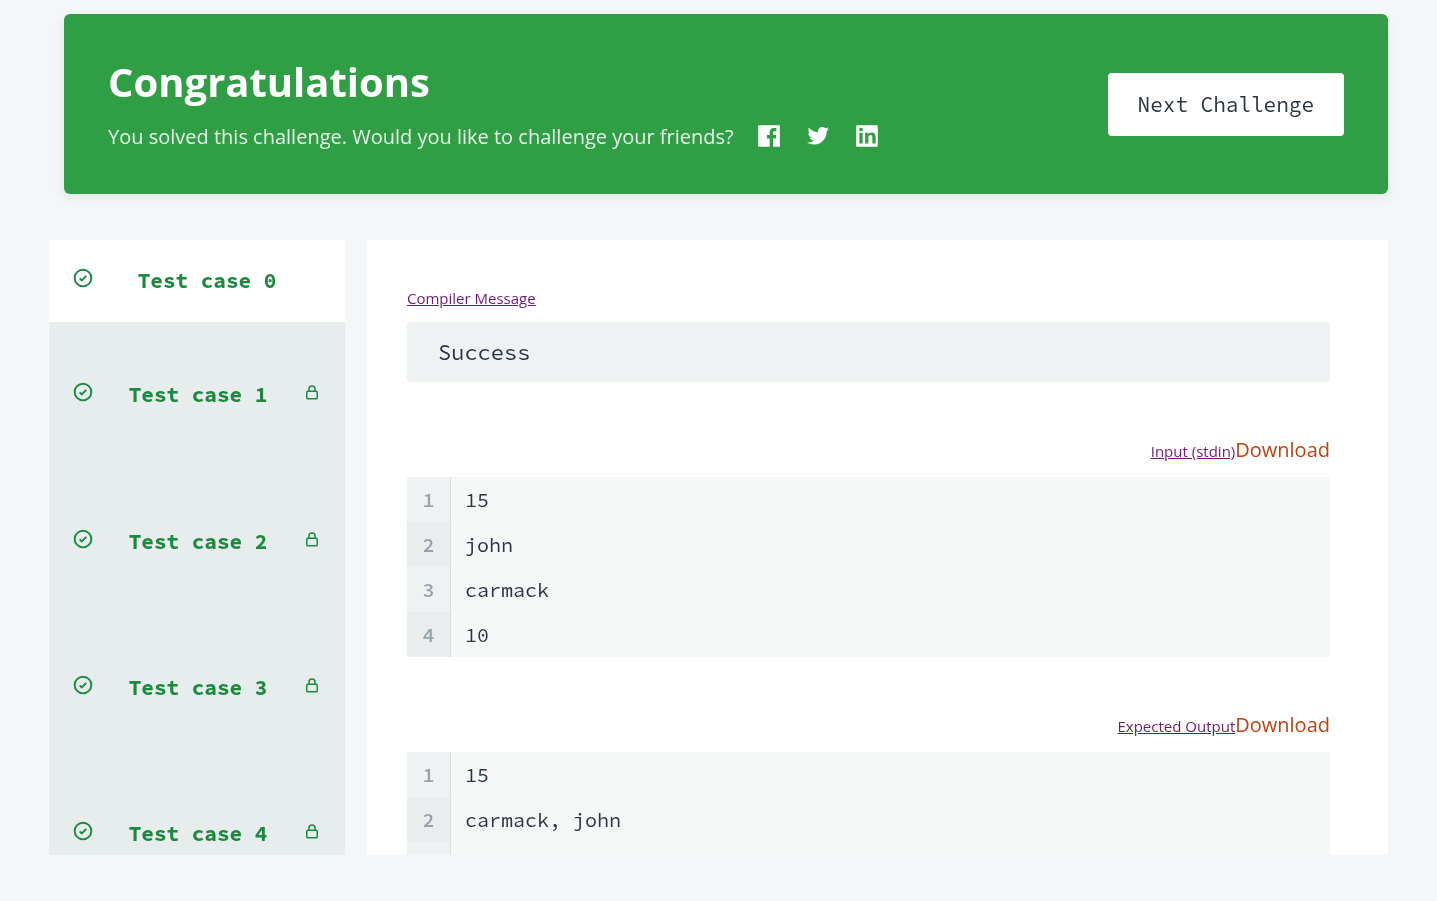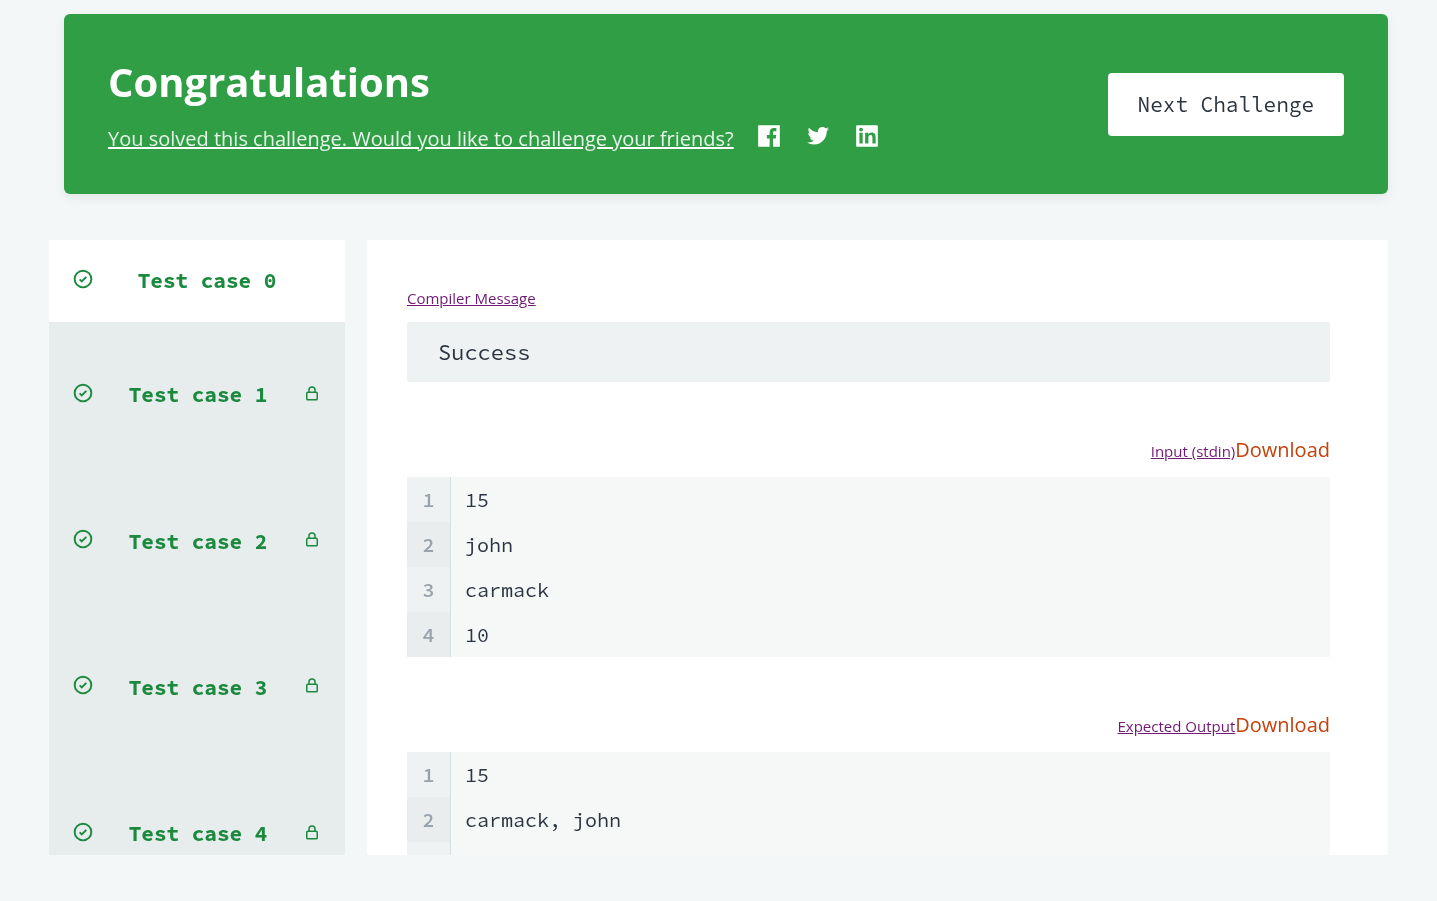--- a/index.html
+++ b/index.html
@@ -19,21 +19,21 @@
     background: #2f9e44;
     border-radius: 6px;
     padding: 40px 44px 40px 44px;
     display: flex;
     align-items: center;
     justify-content: space-between;
     box-shadow: 0 4px 12px rgba(0,0,0,0.07);
   }
   .banner-left { color: #fff; }
   .banner-title { font-size: 40px; font-weight: 700; margin-bottom: 14px; }
-  .banner-sub-row { display: flex; align-items: center; gap: 22px; text-decoration: underline; }
+  .banner-sub-row { display: flex; align-items: flex-start; gap: 22px; }
   .banner-sub { font-size: 20px; font-weight: 400; color: #e6f5e9; }
   .banner-icons { display: flex; gap: 22px; align-items: center; }
   .banner-icons svg { fill: #fff; }
   .next-btn {
     background: #ffffff;
     color: #2b3440;
     font-family: "Source Code Pro", Menlo, Consolas, monospace;
     font-weight: 400;
     font-size: 21px;
     padding: 18px 30px;
@@ -55,21 +55,20 @@
     background: #e7ecec;
     border-radius: 2px;
     position: relative;
     overflow-y: scroll;
   }
   .sidebar-wrap::-webkit-scrollbar { width: 15px; }
   .sidebar-wrap::-webkit-scrollbar-track { background: #f1f1f1; }
   .sidebar-wrap::-webkit-scrollbar-thumb { background: #c1c1c1; }
   .tc-item {
     display: flex;
-    align-items: center;
     padding: 28px 24px;
     cursor: pointer;
     position: relative;
   }
   .tc-item.active {
     background: #fff;
   }
   .tc-item:not(.active) {
     padding: 60px 24px;
   }

